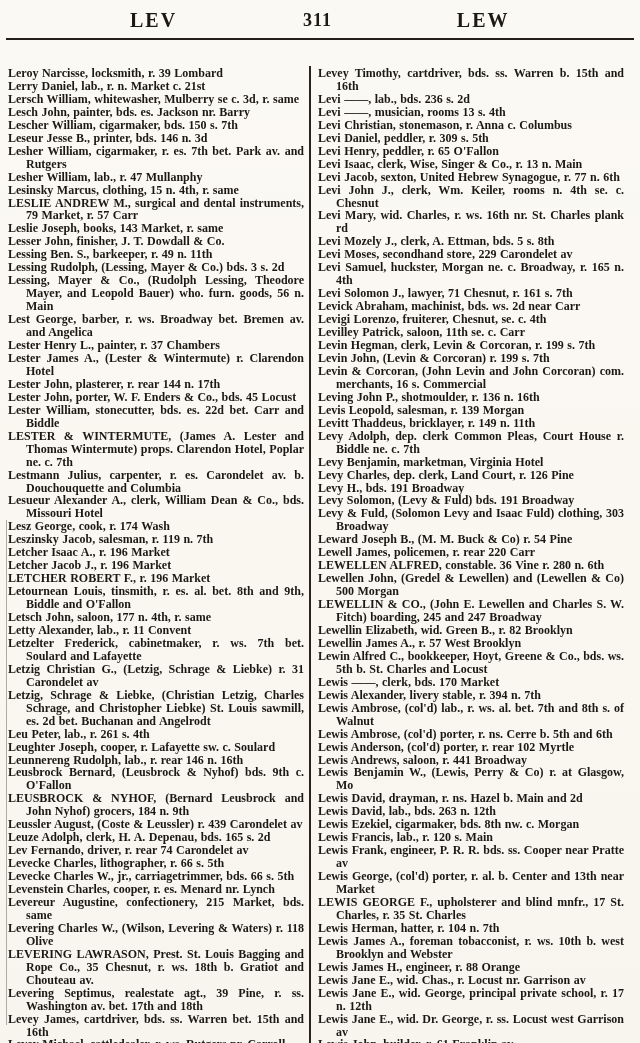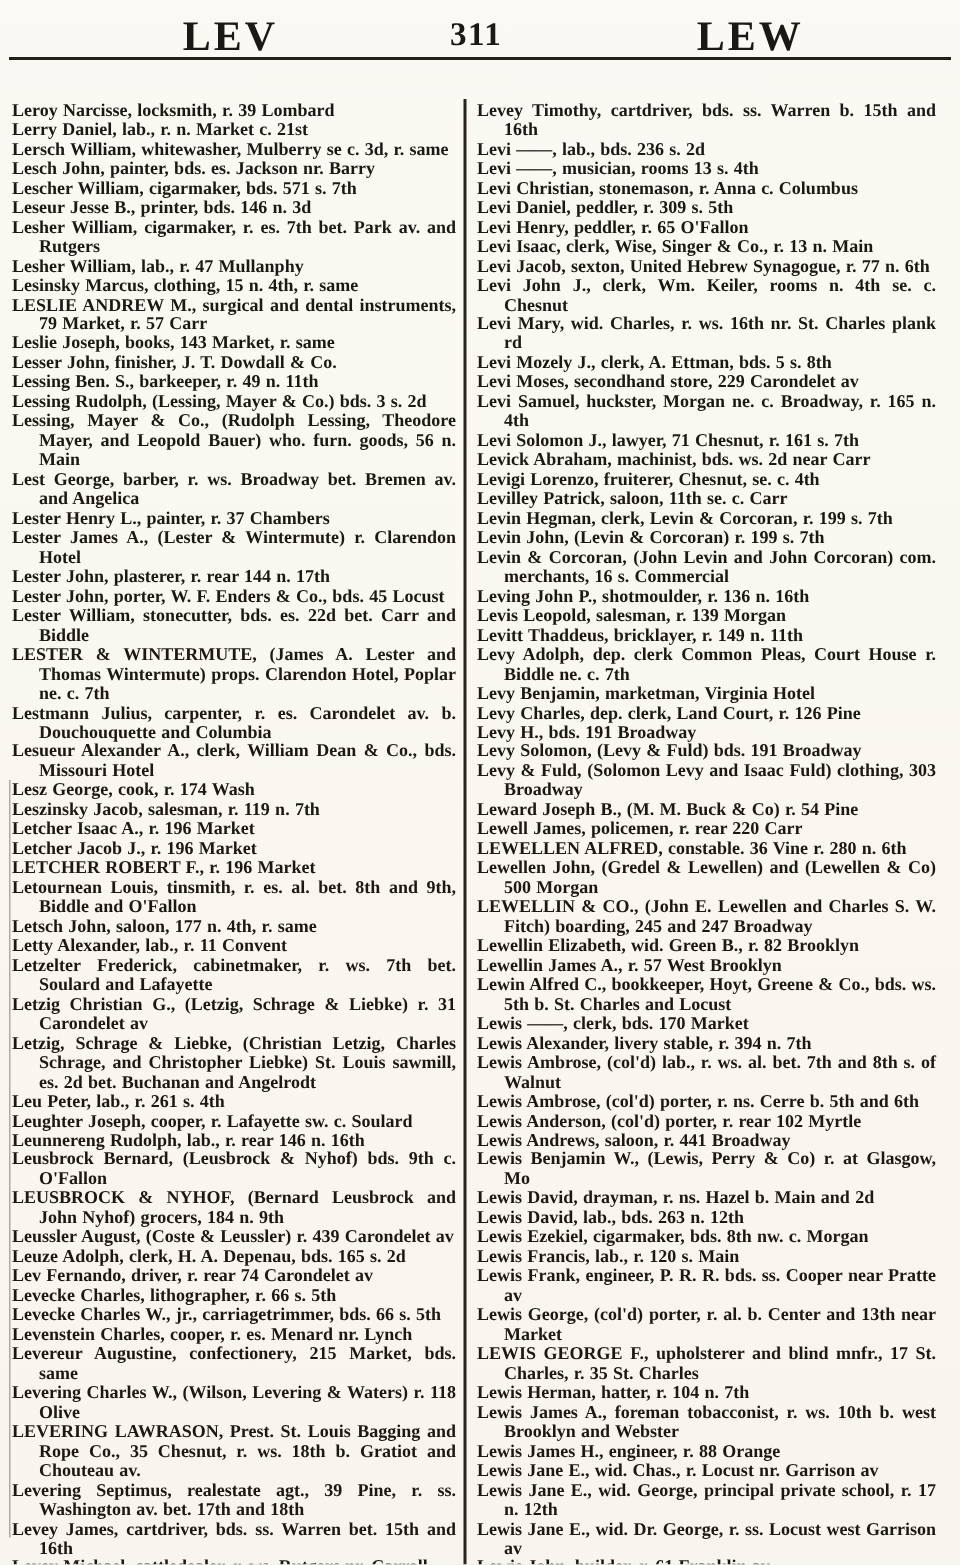--- a/index.html
+++ b/index.html
@@ -20,32 +20,32 @@
     box-sizing: border-box;
   }
   .header {
     position: relative;
     height: 38px;
   }
   .header .hword {
     position: absolute;
     top: 9px;
     transform: translateX(-50%);
-    font-size: 28px;
+    font-size: 20px;
     font-weight: bold;
     letter-spacing: 2px;
   }
   .header .hw-left  { left: 24%; }
-  .header .hw-right { left: 75.5%; margin-left: 17px; }
+  .header .hw-right { left: 75.5%; }
   .header .pagenum {
     position: absolute;
     top: 10px;
     left: 49.6%;
     transform: translateX(-50%);
-    font-size: 22px;
+    font-size: 18px;
     font-weight: bold;
     letter-spacing: 1px;
   }
   .head-rule {
     margin: 0 6px;
     border-bottom: 2px solid #241f19;
     height: 0;
   }
   .columns {
     display: flex;
@@ -99,21 +99,21 @@
   </div>
 
   <div class="head-rule"></div>
 
   <div class="columns">
     <div class="column left">
         <p class="entry">Leroy Narcisse, locksmith, r. 39 Lombard</p>
         <p class="entry">Lerry Daniel, lab., r. n. Market c. 21st</p>
         <p class="entry">Lersch William, whitewasher, Mulberry se c. 3d, r. same</p>
         <p class="entry">Lesch John, painter, bds. es. Jackson nr. Barry</p>
-        <p class="entry">Lescher William, cigarmaker, bds. 571 s. 7th</p>
+        <p class="entry">Lescher William, cigarmaker, bds. 150 s. 7th</p>
         <p class="entry">Leseur Jesse B., printer, bds. 146 n. 3d</p>
         <p class="entry">Lesher William, cigarmaker, r. es. 7th bet. Park av. and Rutgers</p>
         <p class="entry">Lesher William, lab., r. 47 Mullanphy</p>
         <p class="entry">Lesinsky Marcus, clothing, 15 n. 4th, r. same</p>
         <p class="entry">LESLIE ANDREW M., surgical and dental instruments, 79 Market, r. 57 Carr</p>
         <p class="entry">Leslie Joseph, books, 143 Market, r. same</p>
         <p class="entry">Lesser John, finisher, J. T. Dowdall &amp; Co.</p>
         <p class="entry">Lessing Ben. S., barkeeper, r. 49 n. 11th</p>
         <p class="entry">Lessing Rudolph, (Lessing, Mayer &amp; Co.) bds. 3 s. 2d</p>
         <p class="entry">Lessing, Mayer &amp; Co., (Rudolph Lessing, Theodore Mayer, and Leopold Bauer) who. furn. goods, 56 n. Main</p>

